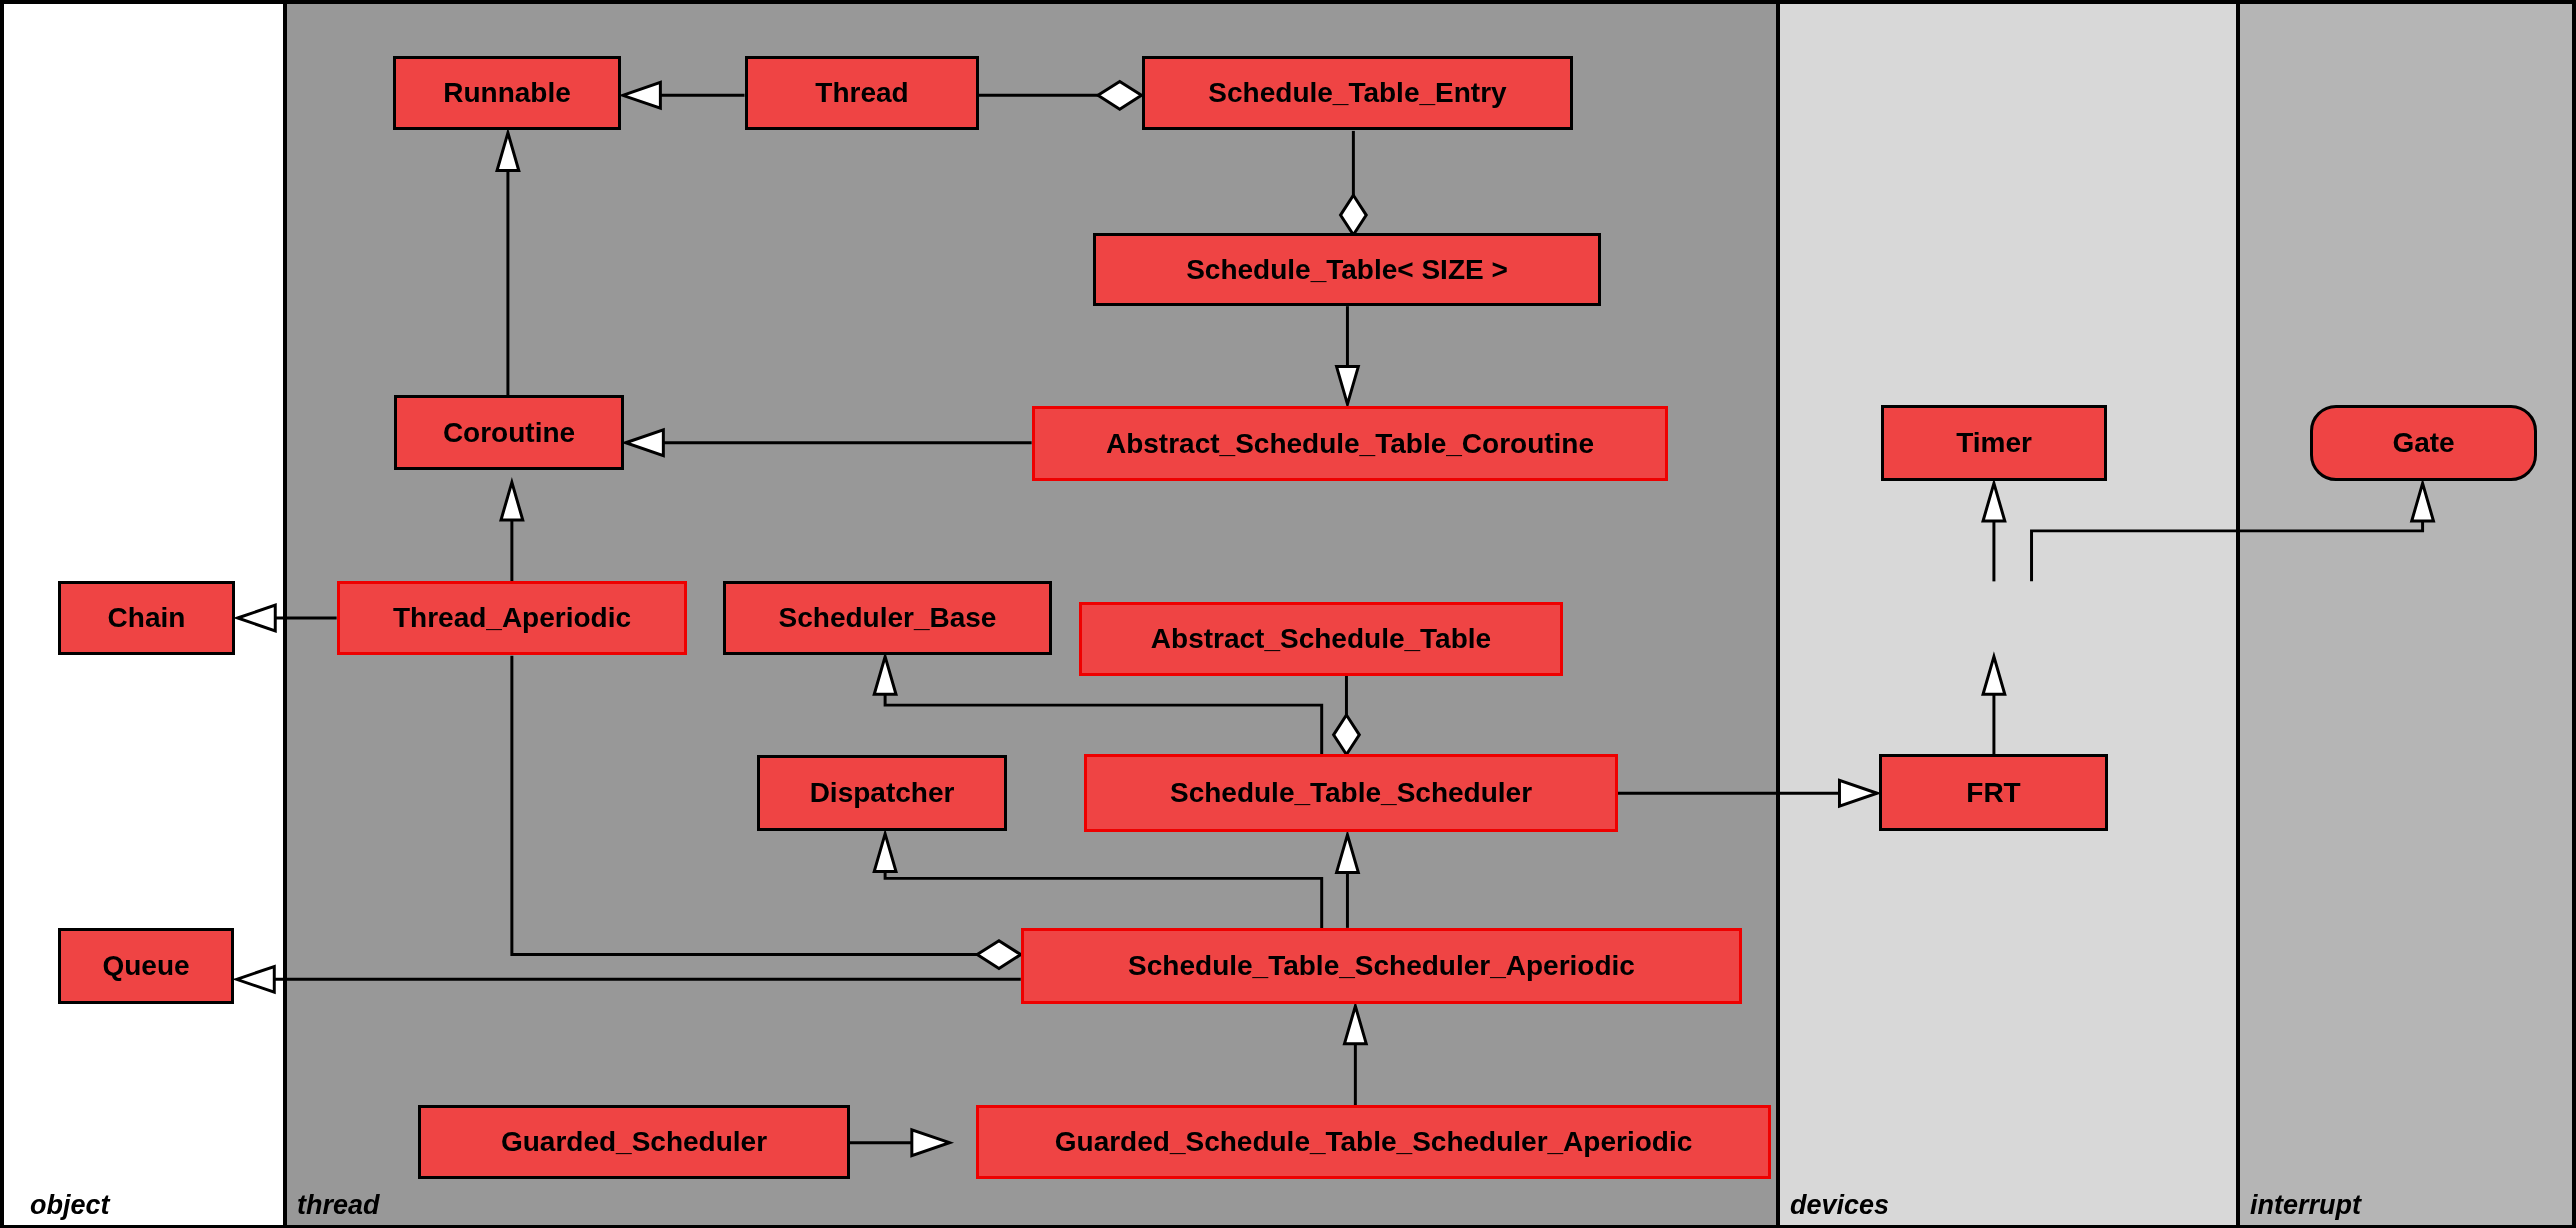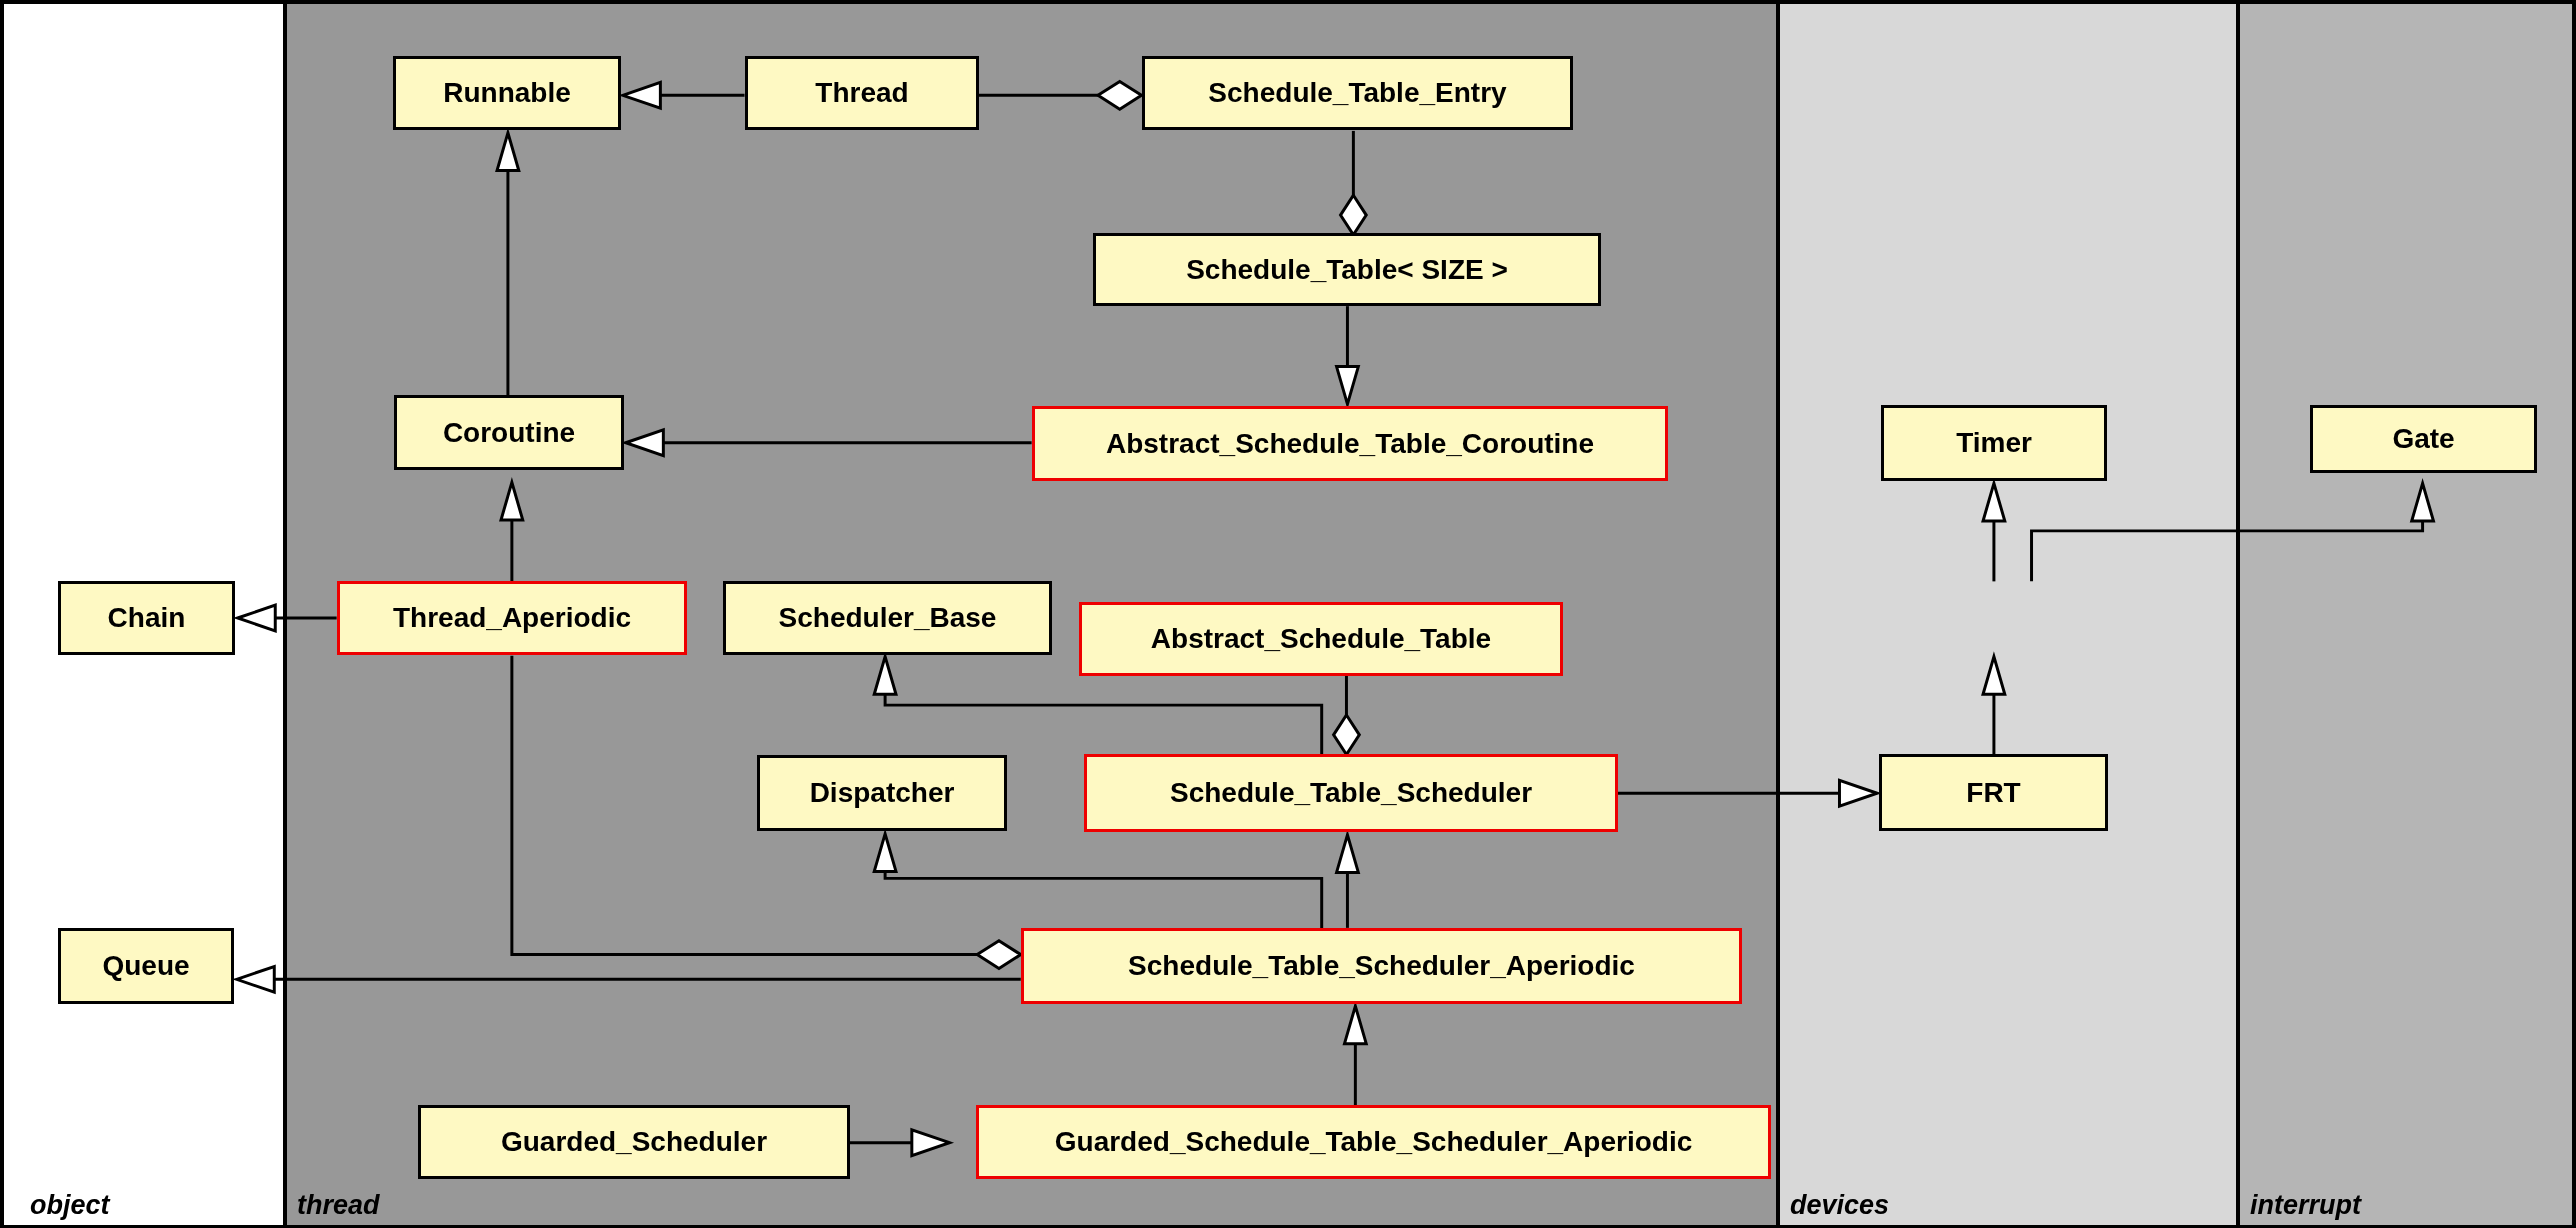--- a/index.html
+++ b/index.html
@@ -9,21 +9,21 @@
     border:4px solid #000;
     overflow:hidden;
     font-family:"Liberation Sans", sans-serif;
   }
   .lane{position:absolute;top:0;bottom:0;box-sizing:border-box;z-index:1;}
   .lane.sep{border-left:4px solid #000;}
   #connector-layer{position:absolute;left:0;top:0;z-index:2;}
   .class-box{
     position:absolute;
     box-sizing:border-box;
-    background:#fef9c3;
+    background:#ef4444;
     border:3px solid #000;
     display:flex;align-items:center;justify-content:center;
     font-weight:bold;font-size:28px;color:#000;
     white-space:nowrap;
     z-index:3;
   }
   .class-box.highlight{border-color:#ee0000;}
   .lane-label{
     position:absolute;
     font-weight:bold;font-style:italic;
@@ -136,15 +136,15 @@
     <div class="class-box" style="left: 719px; top: 577px; width: 329px; height: 74px;">Scheduler_Base</div>
     <div class="class-box highlight" style="left: 1075px; top: 598px; width: 484px; height: 74px;">Abstract_Schedule_Table</div>
     <div class="class-box" style="left: 753px; top: 751px; width: 250px; height: 76px;">Dispatcher</div>
     <div class="class-box highlight" style="left: 1080px; top: 750px; width: 534px; height: 78px;">Schedule_Table_Scheduler</div>
     <div class="class-box" style="left: 1875px; top: 750px; width: 229px; height: 77px;">FRT</div>
     <div class="class-box" style="left: 54px; top: 924px; width: 176px; height: 76px;">Queue</div>
     <div class="class-box highlight" style="left: 1017px; top: 924px; width: 721px; height: 76px;">Schedule_Table_Scheduler_Aperiodic</div>
     <div class="class-box" style="left: 414px; top: 1101px; width: 432px; height: 74px;">Guarded_Scheduler</div>
     <div class="class-box highlight" style="left: 947px; top: 1101px; width: 795px; height: 74px; margin-left: 25px;">Guarded_Schedule_Table_Scheduler_Aperiodic</div>
     <div class="class-box" style="left: 1877px; top: 401px; width: 226px; height: 76px;">Timer</div>
-    <div class="class-box" style="left: 2306px; top: 401px; width: 227px; height: 68px;">Gate</div>
+    <div class="class-box" style="left: 2306px; top: 401px; width: 227px; height: 76px; border-radius: 26px;">Gate</div>
   </div>
 
 
 </body></html>

